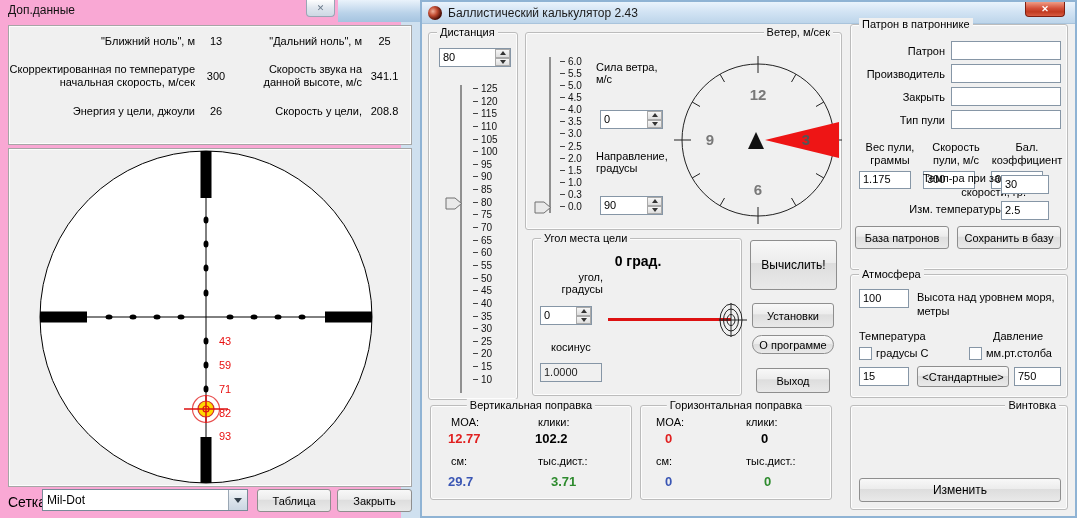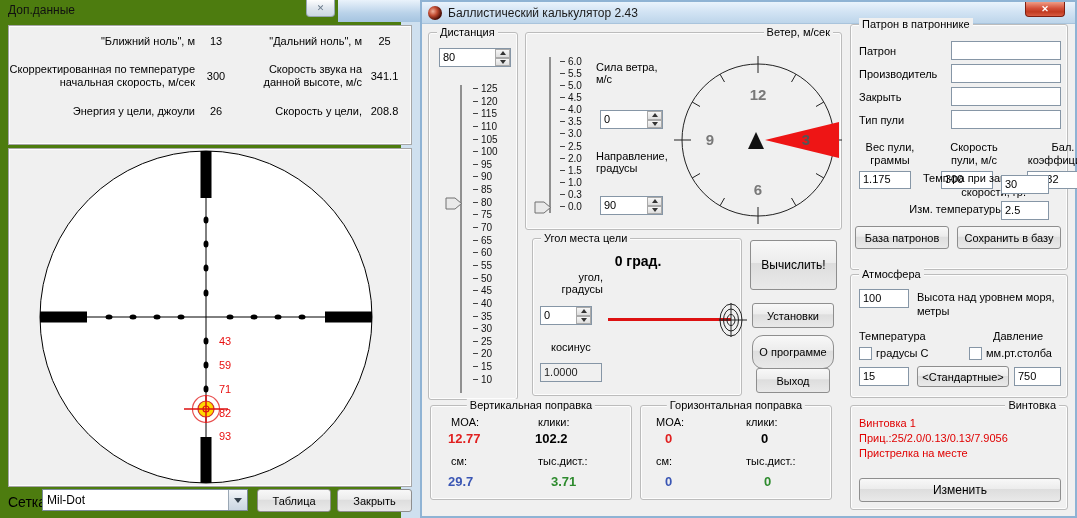--- a/index.html
+++ b/index.html
@@ -1,20 +1,20 @@
 <!DOCTYPE html>
 <html><head>
 <meta charset="utf-8">
 <style>
   * { margin:0; padding:0; box-sizing:border-box; }
   body { font-family:"Liberation Sans", sans-serif; background:#cfe0ef; }
   .stage { position:relative; width:1077px; height:518px; overflow:hidden; background:#cfe0ef; }
 
   
-  .lwin { position:absolute; left:0; top:0; width:401px; height:518px; background:#4d7c0f; }
+  .lwin { position:absolute; left:0; top:0; width:401px; height:518px; background:#f9a8d4; }
   .lwin-title { position:absolute; left:8px; top:3px; font-size:12px; color:#111; }
   .lwin-close { position:absolute; left:306px; top:0; width:29px; height:17px;
     border:1px solid #98a6b5; border-top:none; border-radius:0 0 4px 4px;
     background:linear-gradient(#fefefe,#dfe6ee 50%,#cdd8e4); color:#6b7a8a; font-size:9px;
     display:flex; align-items:center; justify-content:center; cursor:pointer; }
   .blue-strip { position:absolute; left:338px; top:0; width:82px; height:22px;
     background:linear-gradient(#eaf3fb,#b9d2e9 60%,#a5c4e0); }
 
   .stats-panel { position:absolute; left:8px; top:25px; width:404px; height:120px;
     background:#f0f0f0; border:1px solid #a6a6a6; box-shadow:inset 0 0 0 1px #fdfdfd; padding:2px 0; }
@@ -78,24 +78,24 @@
   .thumb { position:absolute; }
 
   .lbl { position:absolute; font-size:11px; color:#000; }
   .red-line { position:absolute; height:3px; background:#dd1111; }
 
   .cb { position:absolute; width:13px; height:13px; background:#fff; border:1px solid #8696a6; }
 
   
   .crows { position:absolute; left:8px; top:16px; width:202px; }
   .crow { display:flex; align-items:center; margin-bottom:4px; height:19px; }
-  .crow .cl { flex:0 0 92px; font-size:11px; padding-right:6px; }
+  .crow .cl { flex:0 0 92px; font-size:11px; text-align:right; padding-right:6px; }
   .crow .cf { flex:1; height:19px; background:#fff; border:1px solid #8696a6; font-size:11px; padding:2px 3px; }
 
-  .ccols { position:absolute; left:8px; top:116px; width:202px; display:grid; grid-template-columns:62px 66px 72px; column-gap:20px; }
+  .ccols { position:absolute; left:8px; top:116px; width:202px; display:grid; grid-template-columns:62px 66px 72px; column-gap:2px; }
   .ccols .ch { font-size:11px; text-align:center; line-height:13px; height:28px; }
   .ccols .cfwrap { display:flex; justify-content:flex-start; margin-top:2px; }
   .ccols .cf2 { width:52px; height:18px; background:#fff; border:1px solid #8696a6; font-size:11px; padding:1px 3px; }
 
   
   .cc-lab { position:absolute; font-size:11px; color:#000; }
   .cc-val { position:absolute; font-size:13px; font-weight:bold; }
   .v-red { color:#e02020; } .v-blk { color:#000; } .v-blue { color:#3a56b4; } .v-grn { color:#2e8b2e; }
 
   .rifle-lines { position:absolute; left:8px; top:10px; font-size:11px; color:#e00000; line-height:15px; }
@@ -471,21 +471,21 @@
         <ellipse cx="15" cy="19" rx="11" ry="16" fill="none" stroke="#222"></ellipse>
         <ellipse cx="15" cy="19" rx="7.5" ry="11" fill="none" stroke="#222"></ellipse>
         <ellipse cx="15" cy="19" rx="4" ry="5.5" fill="none" stroke="#222"></ellipse>
       </svg>
       <div class="lbl" style="left:18px; top:102px;">косинус</div>
       <div class="field ro" style="left:7px; top:124px; width:62px; height:19px;">1.0000</div>
     </div>
 
     <div class="btn" style="left:328px; top:238px; width:87px; height:50px; font-size:12px;">Вычислить!</div>
     <div class="btn" style="left:330px; top:301px; width:82px; height:25px;">Установки</div>
-    <div class="btn" style="left:330px; top:333px; width:82px; height:34px;border-radius:11px;">О программе</div>
+    <div class="btn" style="left:330px; top:333px; width:82px; height:19px;border-radius:11px;">О программе</div>
     <div class="btn" style="left:334px; top:366px; width:74px; height:25px;">Выход</div>
 
     <div class="group" style="left:428px; top:22px; width:218px; height:246px;">
       <span class="glabel">Патрон в патроннике</span>
       <div class="crows">
 
           <div class="crow">
             <div class="cl">Патрон</div>
             <div class="cf"></div>
           </div>
@@ -570,22 +570,16 @@
       <div class="cc-lab" style="left:105px; top:10px;">клики:</div>
       <div class="cc-val v-blk" style="left:120px; top:25px;">0</div>
       <div class="cc-lab" style="left:15px; top:49px;">см:</div>
       <div class="cc-val v-blue" style="left:24px; top:68px;">0</div>
       <div class="cc-lab" style="left:105px; top:49px;">тыс.дист.:</div>
       <div class="cc-val v-grn" style="left:123px; top:68px;">0</div>
     </div>
 
     <div class="group" style="left:428px; top:403px; width:218px; height:105px;">
       <span class="glabel right">Винтовка</span>
-      <div class="rifle-lines">
-
-      <div>Винтовка 1</div>
-          <div>Приц.:25/2.0/0.13/0.13/7.9056</div>
-          <div>Пристрелка на месте</div>
-        </div>
       <div class="btn" style="left:8px; top:72px; width:202px; height:24px; font-size:12px; position:absolute;">Изменить</div>
     </div>
   </div>
 </div>
 
 </body></html>

